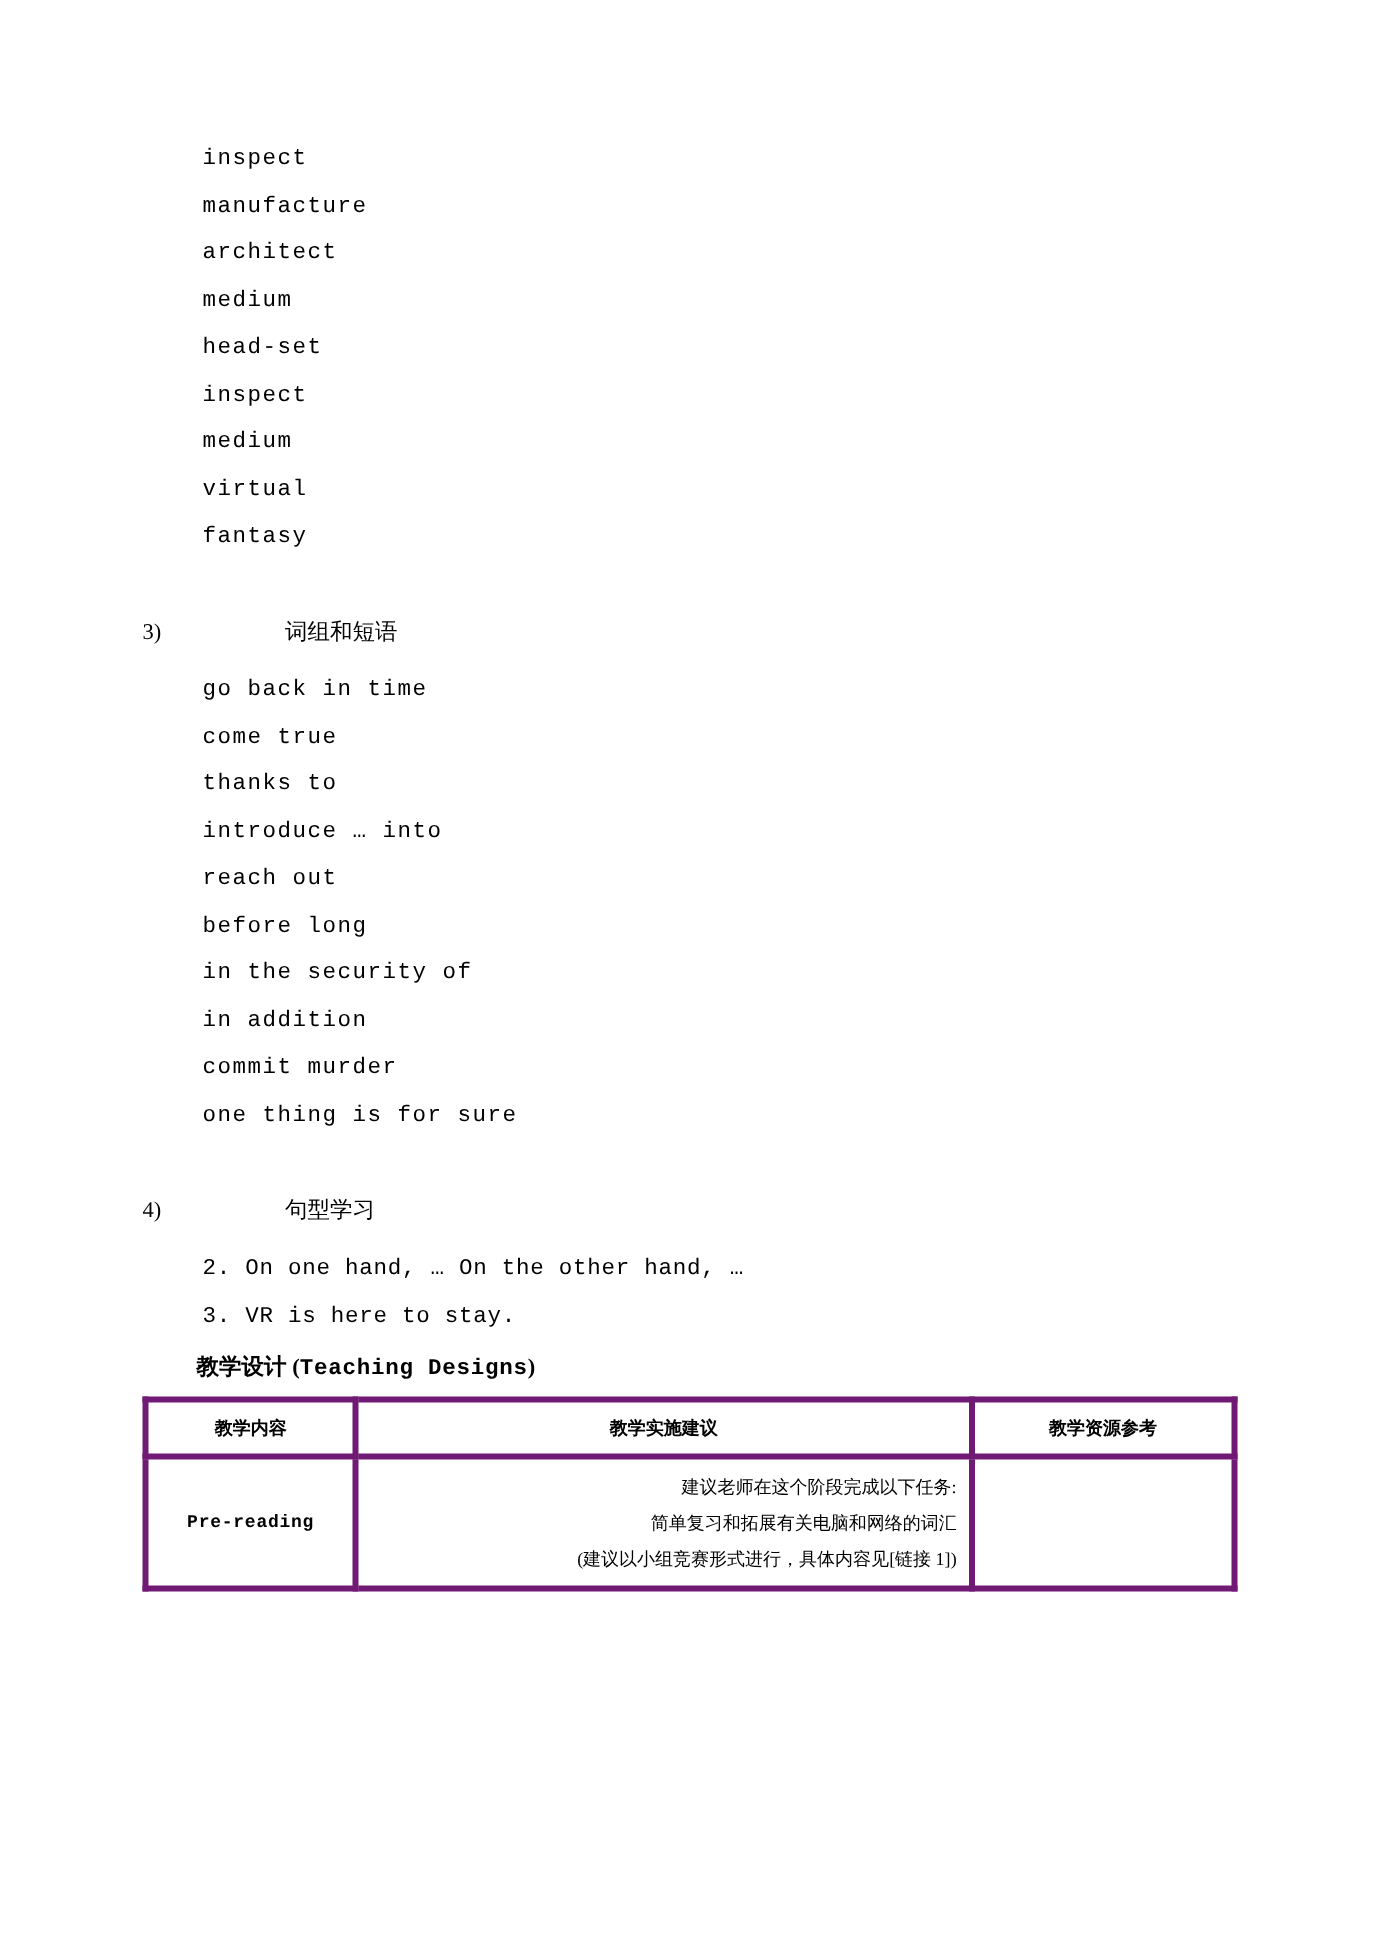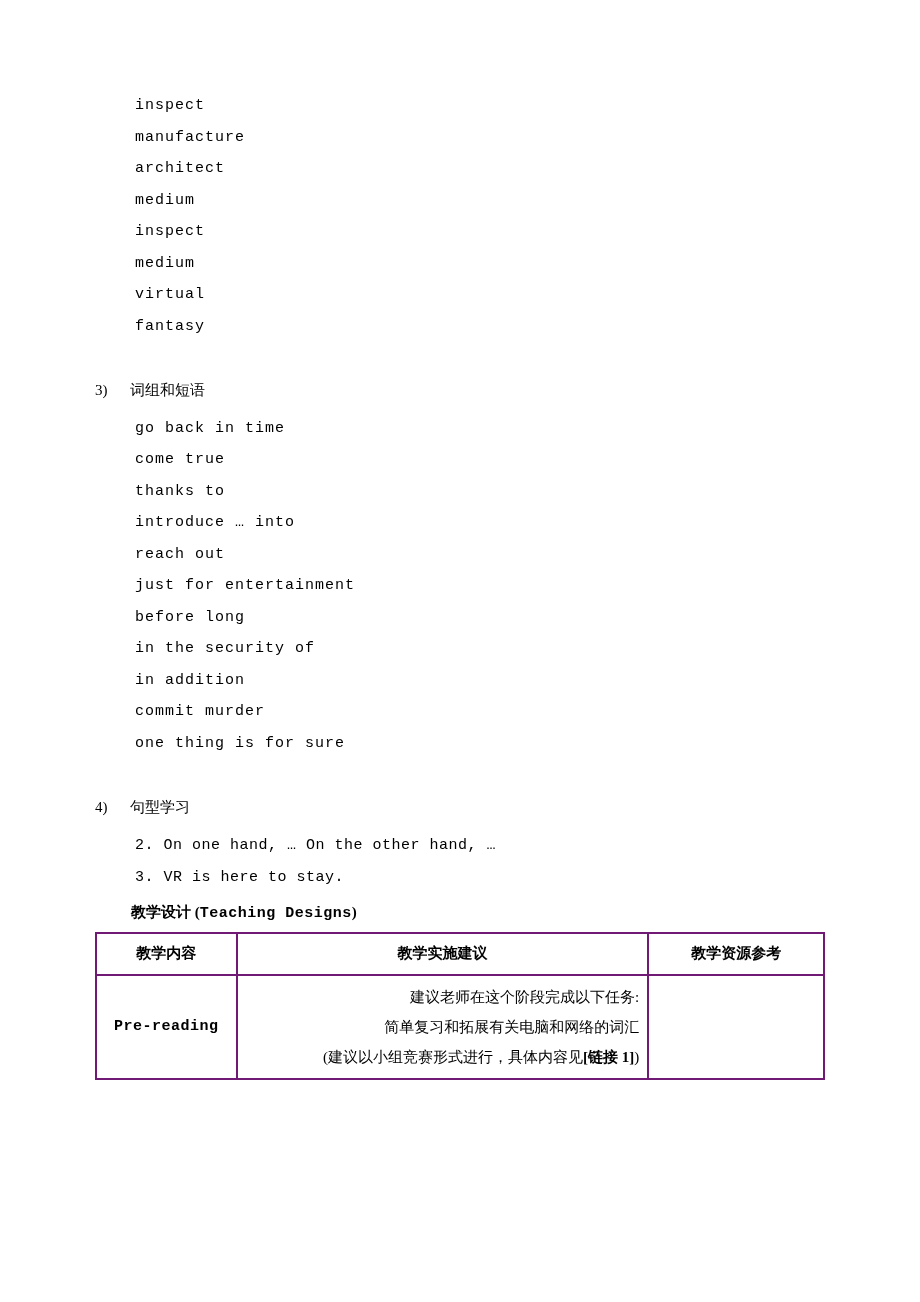--- a/index.html
+++ b/index.html
@@ -29,20 +29,21 @@
       display: flex;
       margin-top: 35px;
       margin-bottom: 8px;
     }
     .section-num {
       width: 35px;
       font-family: "SimSun", serif;
       flex-shrink: 0;
     }
     .section-title {
+      margin-left: 60px;
       font-family: "SimSun", "宋体", serif;
     }
     .sentence-list {
       margin-left: 40px;
     }
     .sentence-item {
       font-family: "Courier New", monospace;
       letter-spacing: 0.5px;
       line-height: 2.1;
     }
@@ -56,24 +57,24 @@
     .design-header .en {
       font-family: "Courier New", monospace;
       letter-spacing: 0.5px;
     }
     table {
       width: 100%;
       border-collapse: collapse;
       margin-top: 2px;
     }
     th, td {
-      border: 2px solid #701a75;
+      border: 4px solid #701a75;
       padding: 6px 8px;
       font-family: "SimSun", "宋体", serif;
-      font-size: 15px;
+      font-size: 12px;
       vertical-align: middle;
     }
     th {
       font-weight: bold;
       text-align: center;
     }
     td.col1 {
       text-align: center;
       font-weight: bold;
       font-family: "Courier New", monospace;
@@ -84,49 +85,49 @@
       text-align: right;
       width: 410px;
     }
     td.col3 {
       width: 175px;
     }
     .col2-line {
       line-height: 2.0;
     }
     .bold {
-      font-weight: bold;
+      font-weight: normal;
     }
   </style>
 </head>
 <body>
 
 <div class="word-list">
   <div class="word-item">inspect</div>
   <div class="word-item">manufacture</div>
   <div class="word-item">architect</div>
   <div class="word-item">medium</div>
+  <div class="word-item">head-set</div>
   <div class="word-item">inspect</div>
   <div class="word-item">medium</div>
   <div class="word-item">virtual</div>
   <div class="word-item">fantasy</div>
 </div>
 
 <div class="section-header">
   <span class="section-num">3)</span>
   <span class="section-title">词组和短语</span>
 </div>
 
 <div class="word-list">
   <div class="word-item">go back in time</div>
   <div class="word-item">come true</div>
   <div class="word-item">thanks to</div>
   <div class="word-item">introduce … into</div>
   <div class="word-item">reach out</div>
-  <div class="word-item">just for entertainment</div>
   <div class="word-item">before long</div>
   <div class="word-item">in the security of</div>
   <div class="word-item">in addition</div>
   <div class="word-item">commit murder</div>
   <div class="word-item">one thing is for sure</div>
 </div>
 
 <div class="section-header">
   <span class="section-num">4)</span>
   <span class="section-title">句型学习</span>

